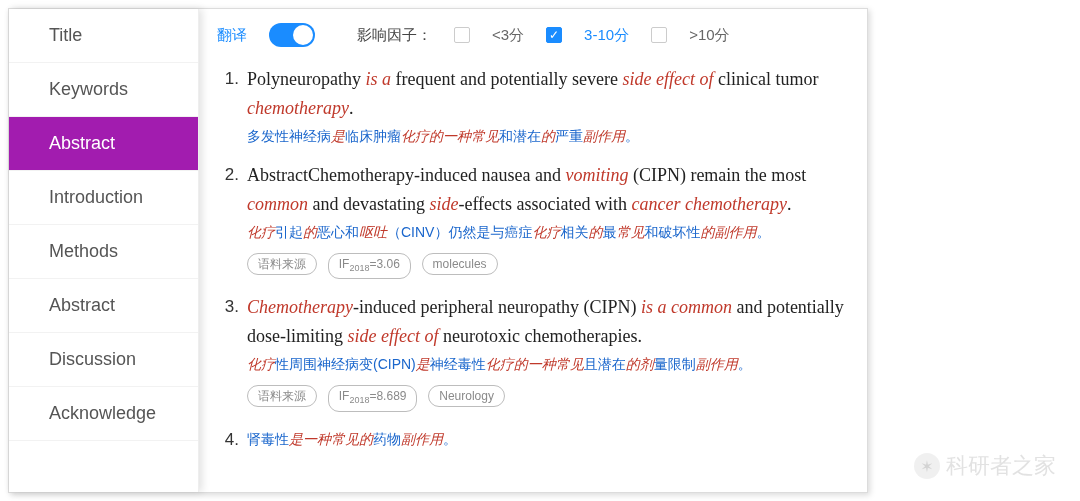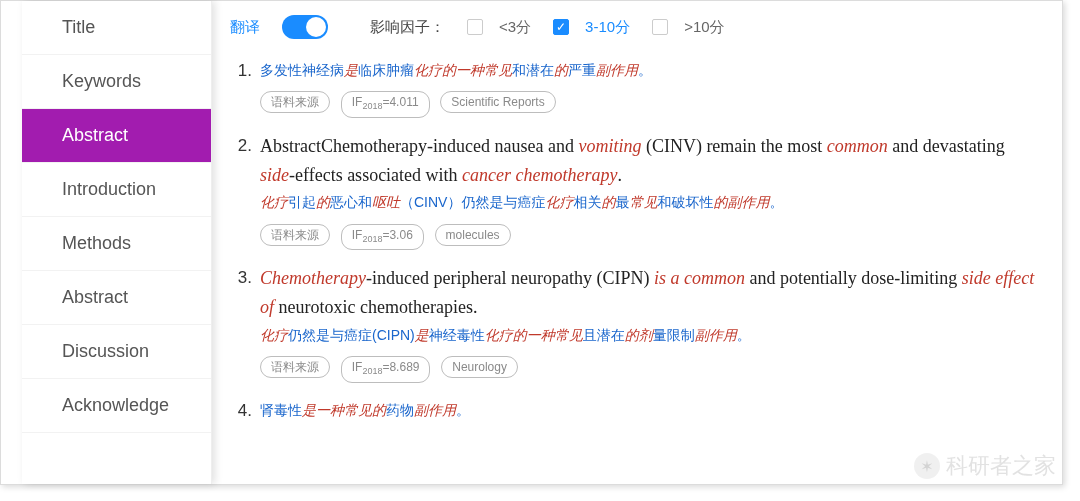--- a/index.html
+++ b/index.html
@@ -1,27 +1,27 @@
 <!DOCTYPE html>
 <html><head>
 <meta charset="utf-8">
 <style>
   * { box-sizing: border-box; margin: 0; padding: 0; }
   body { font-family: "Microsoft YaHei", Arial, sans-serif; background: #fff; width: 1080px; height: 501px; overflow: hidden; position: relative; }
-  .app { display: flex; width: 1063px; height: 485px; border: 1px solid #dcdcdc; box-shadow: 2px 2px 6px rgba(0,0,0,0.15); padding-left: 21px; }
+  .app { display: flex; width: 860px; height: 485px; border: 1px solid #dcdcdc; margin: 8px; box-shadow: 2px 2px 6px rgba(0,0,0,0.15); }
   .sidebar { width: 190px; background: #fff; border-right: 1px solid #eee; box-shadow: 3px 0 8px rgba(0,0,0,0.12); position: relative; z-index: 2; }
   .sidebar-item { padding: 16px 0 16px 40px; font-size: 18px; color: #555; cursor: pointer; border-bottom: 1px solid #f2f2f2; }
   .sidebar-item.active { background: #a21caf; color: #fff; }
   .main { flex: 1; padding: 14px 20px 14px 18px; overflow: hidden; font-size: 17px; color: #333; }
   .filter-bar { display: flex; align-items: center; gap: 22px; font-size: 15px; color: #444; margin-bottom: 18px; }
   .label-tr { color: #1a8cff; font-size: 15px; }
   .toggle { width: 46px; height: 24px; border-radius: 12px; background: #1a8cff; position: relative; cursor: pointer; }
   .toggle::after { content: ""; position: absolute; right: 2px; top: 2px; width: 20px; height: 20px; border-radius: 50%; background: #fff; }
   .if-label { margin-left: 20px; }
-  .chk { display: inline-flex; align-items: center; gap: 16px; cursor: pointer; color: #666; }
+  .chk { display: inline-flex; align-items: center; gap: 22px; cursor: pointer; color: #666; }
   .chk .box { width: 16px; height: 16px; border: 1px solid #ccc; border-radius: 2px; display: inline-flex; align-items: center; justify-content: center; font-size: 12px; color: #fff; }
   .chk.checked .box { background: #1a8cff; border-color: #1a8cff; }
   .chk.checked { color: #1a8cff; }
   .results { list-style: none; }
   .result { display: flex; margin-bottom: 14px; line-height: 1.6; }
   .num { width: 22px; text-align: right; margin-right: 8px; color: #333; }
   .body { flex: 1; }
   .en { font-family: Georgia, "Times New Roman", serif; font-size: 18px; color: #222; }
   .hl { color: #c0392b; font-style: italic; }
   .zh { font-size: 14px; margin-top: 2px; }
@@ -65,56 +65,54 @@
           <span class="box"></span>
           <span>&gt;10分</span>
         </span>
     </div>
 
     <ol class="results">
 
       <li class="result">
         <div class="num">1.</div>
         <div class="body">
+          <div class="en">
+            <span>Polyneuropathy </span><span class="hl">is a</span><span> frequent and potentially severe </span><span class="hl">side effect of</span><span> clinical tumor </span><span class="hl">chemotherapy</span><span>.</span>
+          </div>
           <div class="zh">
             <span class="kw-blue">多发性神经病</span><span class="kw-red">是</span><span class="kw-blue">临床肿瘤</span><span class="kw-red">化疗的一种常见</span><span class="kw-blue">和潜在</span><span class="kw-red">的</span><span class="kw-blue">严重</span><span class="kw-red">副作用</span><span class="kw-blue">。</span>
-          </div>
-          <div class="tags">
-            <span class="tag">语料来源</span>
-            <span class="tag"><span>IF</span><span class="sub">2018</span><span>=4.011</span></span>
-            <span class="tag">Scientific Reports</span>
           </div>
         </div>
       </li>
 
       <li class="result">
         <div class="num">2.</div>
         <div class="body">
           <div class="en">
-            <span>AbstractChemotherapy-induced nausea and </span><span class="hl">vomiting</span><span> (CINV) remain the most </span><span class="hl">common</span><span> and devastating </span><span class="hl">side</span><span>-effects associated with </span><span class="hl">cancer chemotherapy</span><span>.</span>
+            <span>AbstractChemotherapy-induced nausea and </span><span class="hl">vomiting</span><span> (CIPN) remain the most </span><span class="hl">common</span><span> and devastating </span><span class="hl">side</span><span>-effects associated with </span><span class="hl">cancer chemotherapy</span><span>.</span>
           </div>
           <div class="zh">
             <span class="kw-red">化疗</span><span class="kw-blue">引起</span><span class="kw-red">的</span><span class="kw-blue">恶心和</span><span class="kw-red">呕吐</span><span class="kw-blue">（CINV）仍然是与癌症</span><span class="kw-red">化疗</span><span class="kw-blue">相关</span><span class="kw-red">的</span><span class="kw-blue">最</span><span class="kw-red">常见</span><span class="kw-blue">和破坏性</span><span class="kw-red">的副作用</span><span class="kw-blue">。</span>
           </div>
           <div class="tags">
             <span class="tag">语料来源</span>
             <span class="tag"><span>IF</span><span class="sub">2018</span><span>=3.06</span></span>
             <span class="tag">molecules</span>
           </div>
         </div>
       </li>
 
       <li class="result">
         <div class="num">3.</div>
         <div class="body">
           <div class="en">
             <span class="hl">Chemotherapy</span><span>-induced peripheral neuropathy (CIPN) </span><span class="hl">is a common</span><span> and potentially dose-limiting </span><span class="hl">side effect of</span><span> neurotoxic chemotherapies.</span>
           </div>
           <div class="zh">
-            <span class="kw-red">化疗</span><span class="kw-blue">仍然是与癌症(CIPN)</span><span class="kw-red">是</span><span class="kw-blue">神经毒性</span><span class="kw-red">化疗的一种常见</span><span class="kw-blue">且潜在</span><span class="kw-red">的剂</span><span class="kw-blue">量限制</span><span class="kw-red">副作用</span><span class="kw-blue">。</span>
+            <span class="kw-red">化疗</span><span class="kw-blue">性周围神经病变(CIPN)</span><span class="kw-red">是</span><span class="kw-blue">神经毒性</span><span class="kw-red">化疗的一种常见</span><span class="kw-blue">且潜在</span><span class="kw-red">的剂</span><span class="kw-blue">量限制</span><span class="kw-red">副作用</span><span class="kw-blue">。</span>
           </div>
           <div class="tags">
             <span class="tag">语料来源</span>
             <span class="tag"><span>IF</span><span class="sub">2018</span><span>=8.689</span></span>
             <span class="tag">Neurology</span>
           </div>
         </div>
       </li>
 
       <li class="result">

